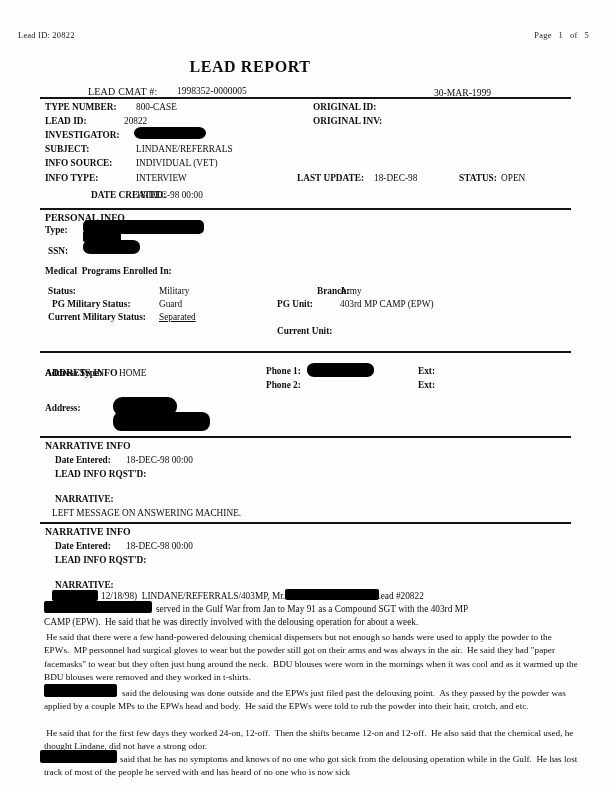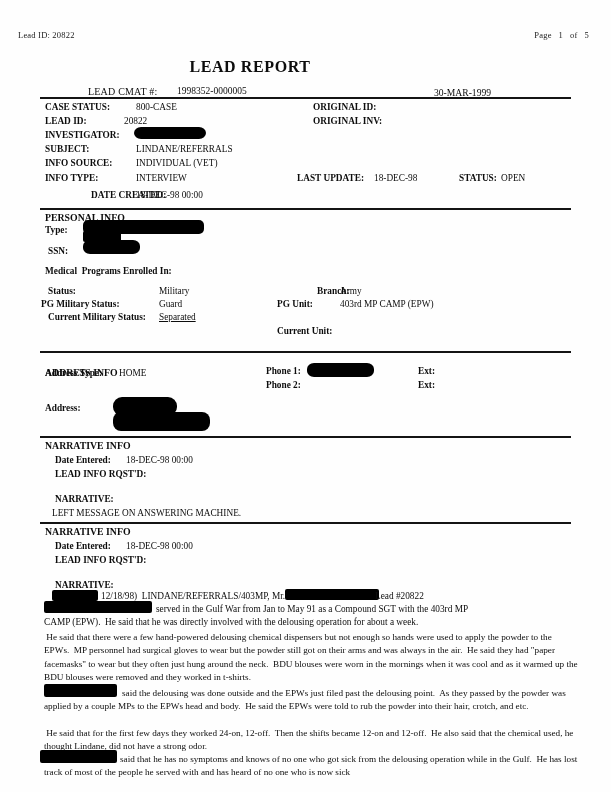--- a/index.html
+++ b/index.html
@@ -106,21 +106,21 @@
   <div class="runhead runhead-right"><span>Page</span><span class="pg-gap"></span><span>1</span><span class="pg-gap"></span><span>of</span><span class="pg-gap"></span><span>5</span></div>
 
   <div class="doc-title">LEAD REPORT</div>
 
   <div class="cmat" style="left:88px; top:86px;">LEAD CMAT #:</div>
   <div class="t" style="left:177px; top:87px; font-size:9.5px;">1998352-0000005</div>
   <div class="t" style="left:434px; top:88px; font-size:9.6px;">30-MAR-1999</div>
 
   <div class="rule thick" style="top:97px;"></div>
 
-  <div class="t b" style="left:45px; top:103px;">CASE STATUS:</div>
+  <div class="t b" style="left:45px; top:103px;">TYPE NUMBER:</div>
   <div class="t" style="left:136px; top:103px;">800-CASE</div>
 
   <div class="t b" style="left:45px; top:117px;">LEAD ID:</div>
   <div class="t" style="left:124px; top:117px;">20822</div>
 
   <div class="t b" style="left:45px; top:131px;">INVESTIGATOR:</div>
   <div class="redact" style="left:134px; top:127px; width:72px; height:12px;"></div>
 
   <div class="t b" style="left:45px; top:145px;">SUBJECT:</div>
   <div class="t" style="left:136px; top:145px;">LINDANE/REFERRALS</div>
@@ -152,21 +152,21 @@
   <div class="redact sq" style="left:83px; top:231px; width:38px; height:11px;"></div>
 
   <div class="t b" style="left:48px; top:247px;">SSN:</div>
   <div class="redact" style="left:83px; top:240px; width:57px; height:14px;"></div>
 
   <div class="t b" style="left:45px; top:267px;">Medical  Programs Enrolled In:</div>
 
   <div class="t b" style="left:48px; top:287px;">Status:</div>
   <div class="t" style="left:159px; top:287px;">Military</div>
 
-  <div class="t b" style="left:41px; top:300px;">PG Military Status:</div>
+  <div class="t b" style="left:52px; top:300px;">PG Military Status:</div>
   <div class="t" style="left:159px; top:300px;">Guard</div>
 
   <div class="t b" style="left:48px; top:313px;">Current Military Status:</div>
   <div class="t" style="left:159px; top:313px;text-decoration:underline;">Separated</div>
 
   <div class="t b" style="left:277px; top:287px;padding-left:40px;">Branch:</div>
   <div class="t" style="left:340px; top:287px;">Army</div>
 
   <div class="t b" style="left:277px; top:300px;">PG Unit:</div>
   <div class="t" style="left:340px; top:300px;">403rd MP CAMP (EPW)</div>

